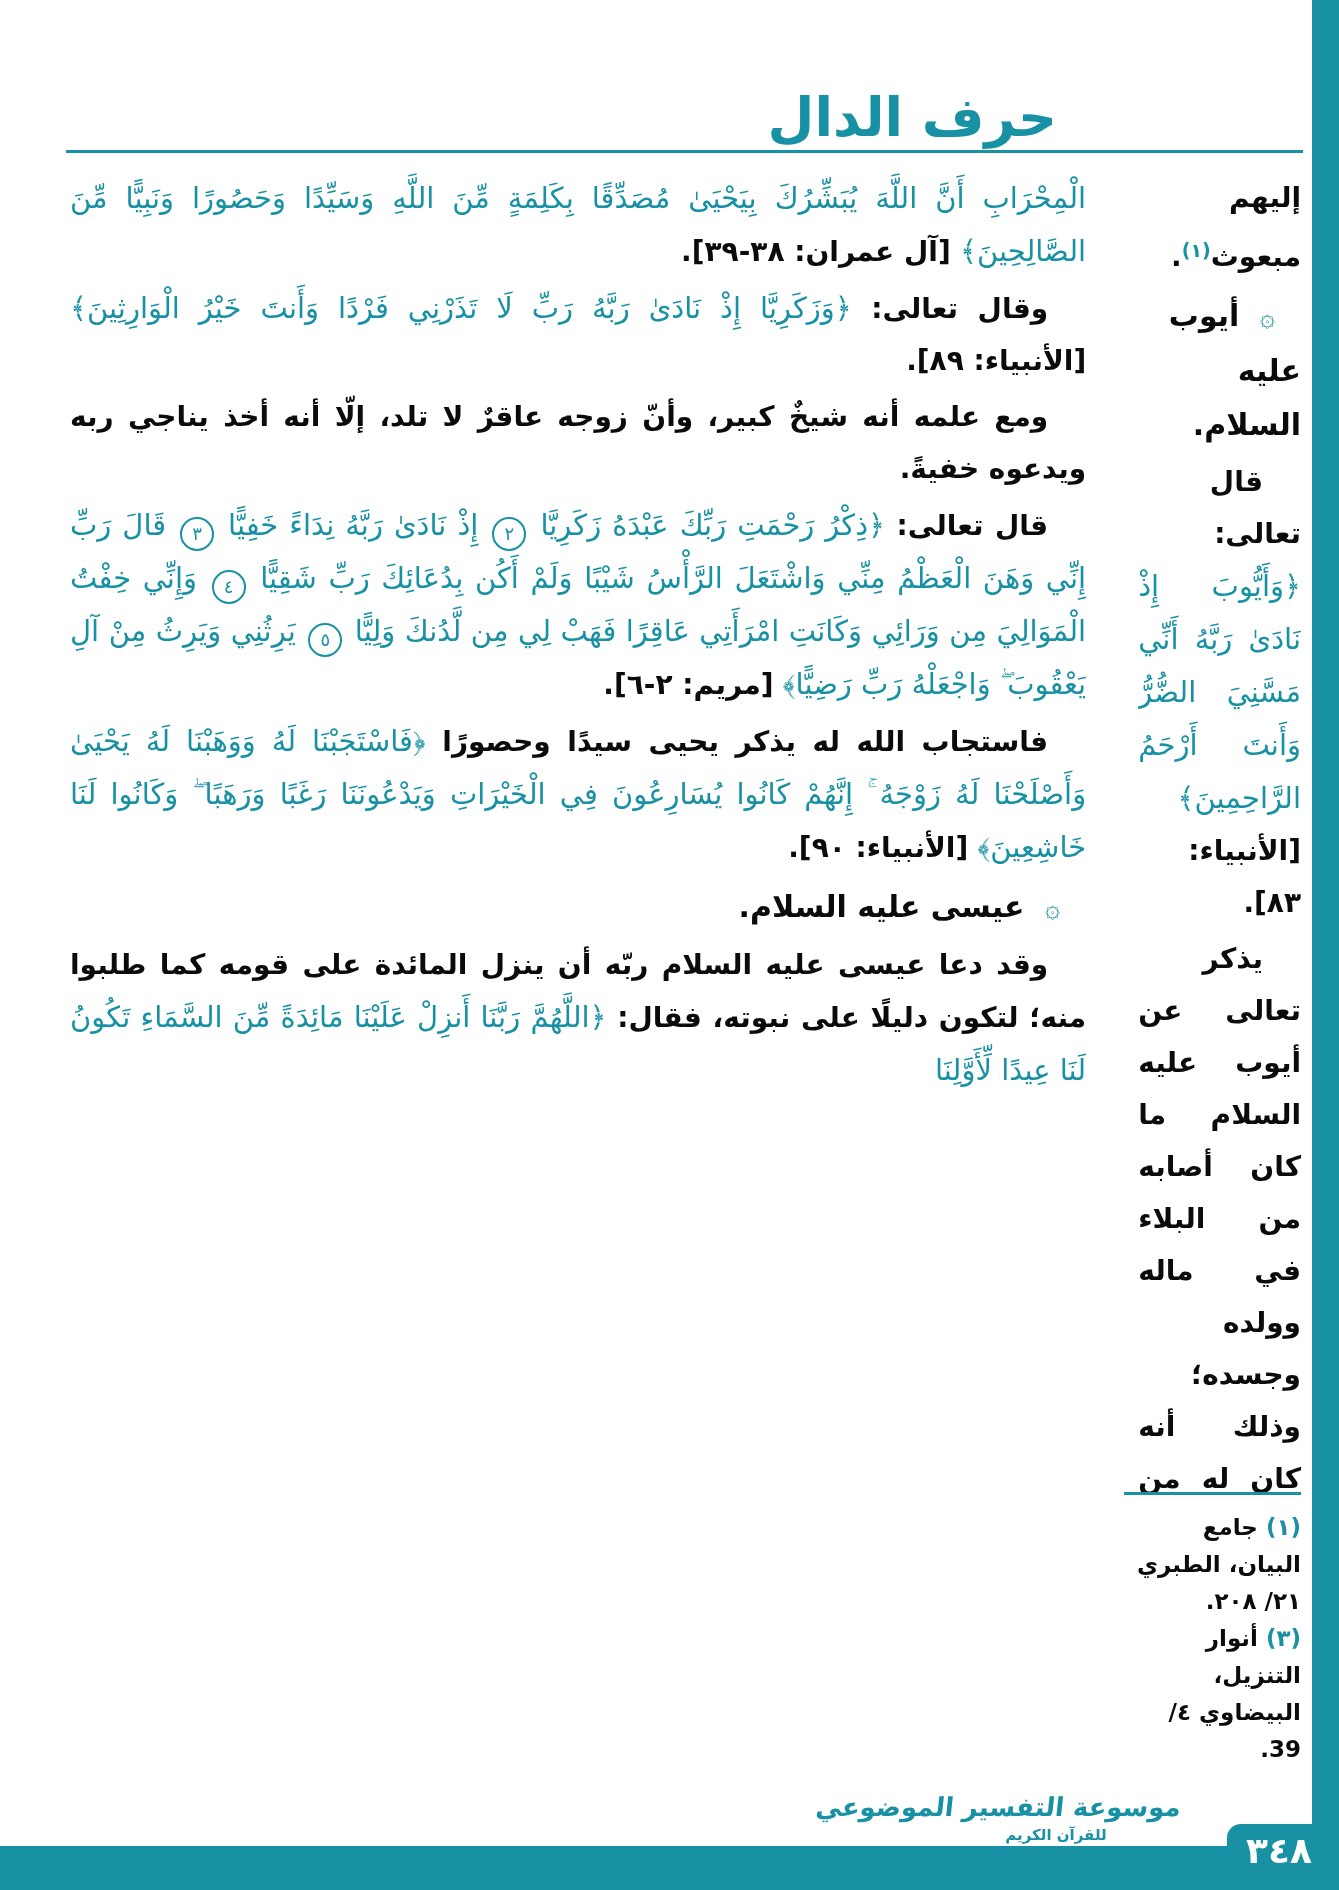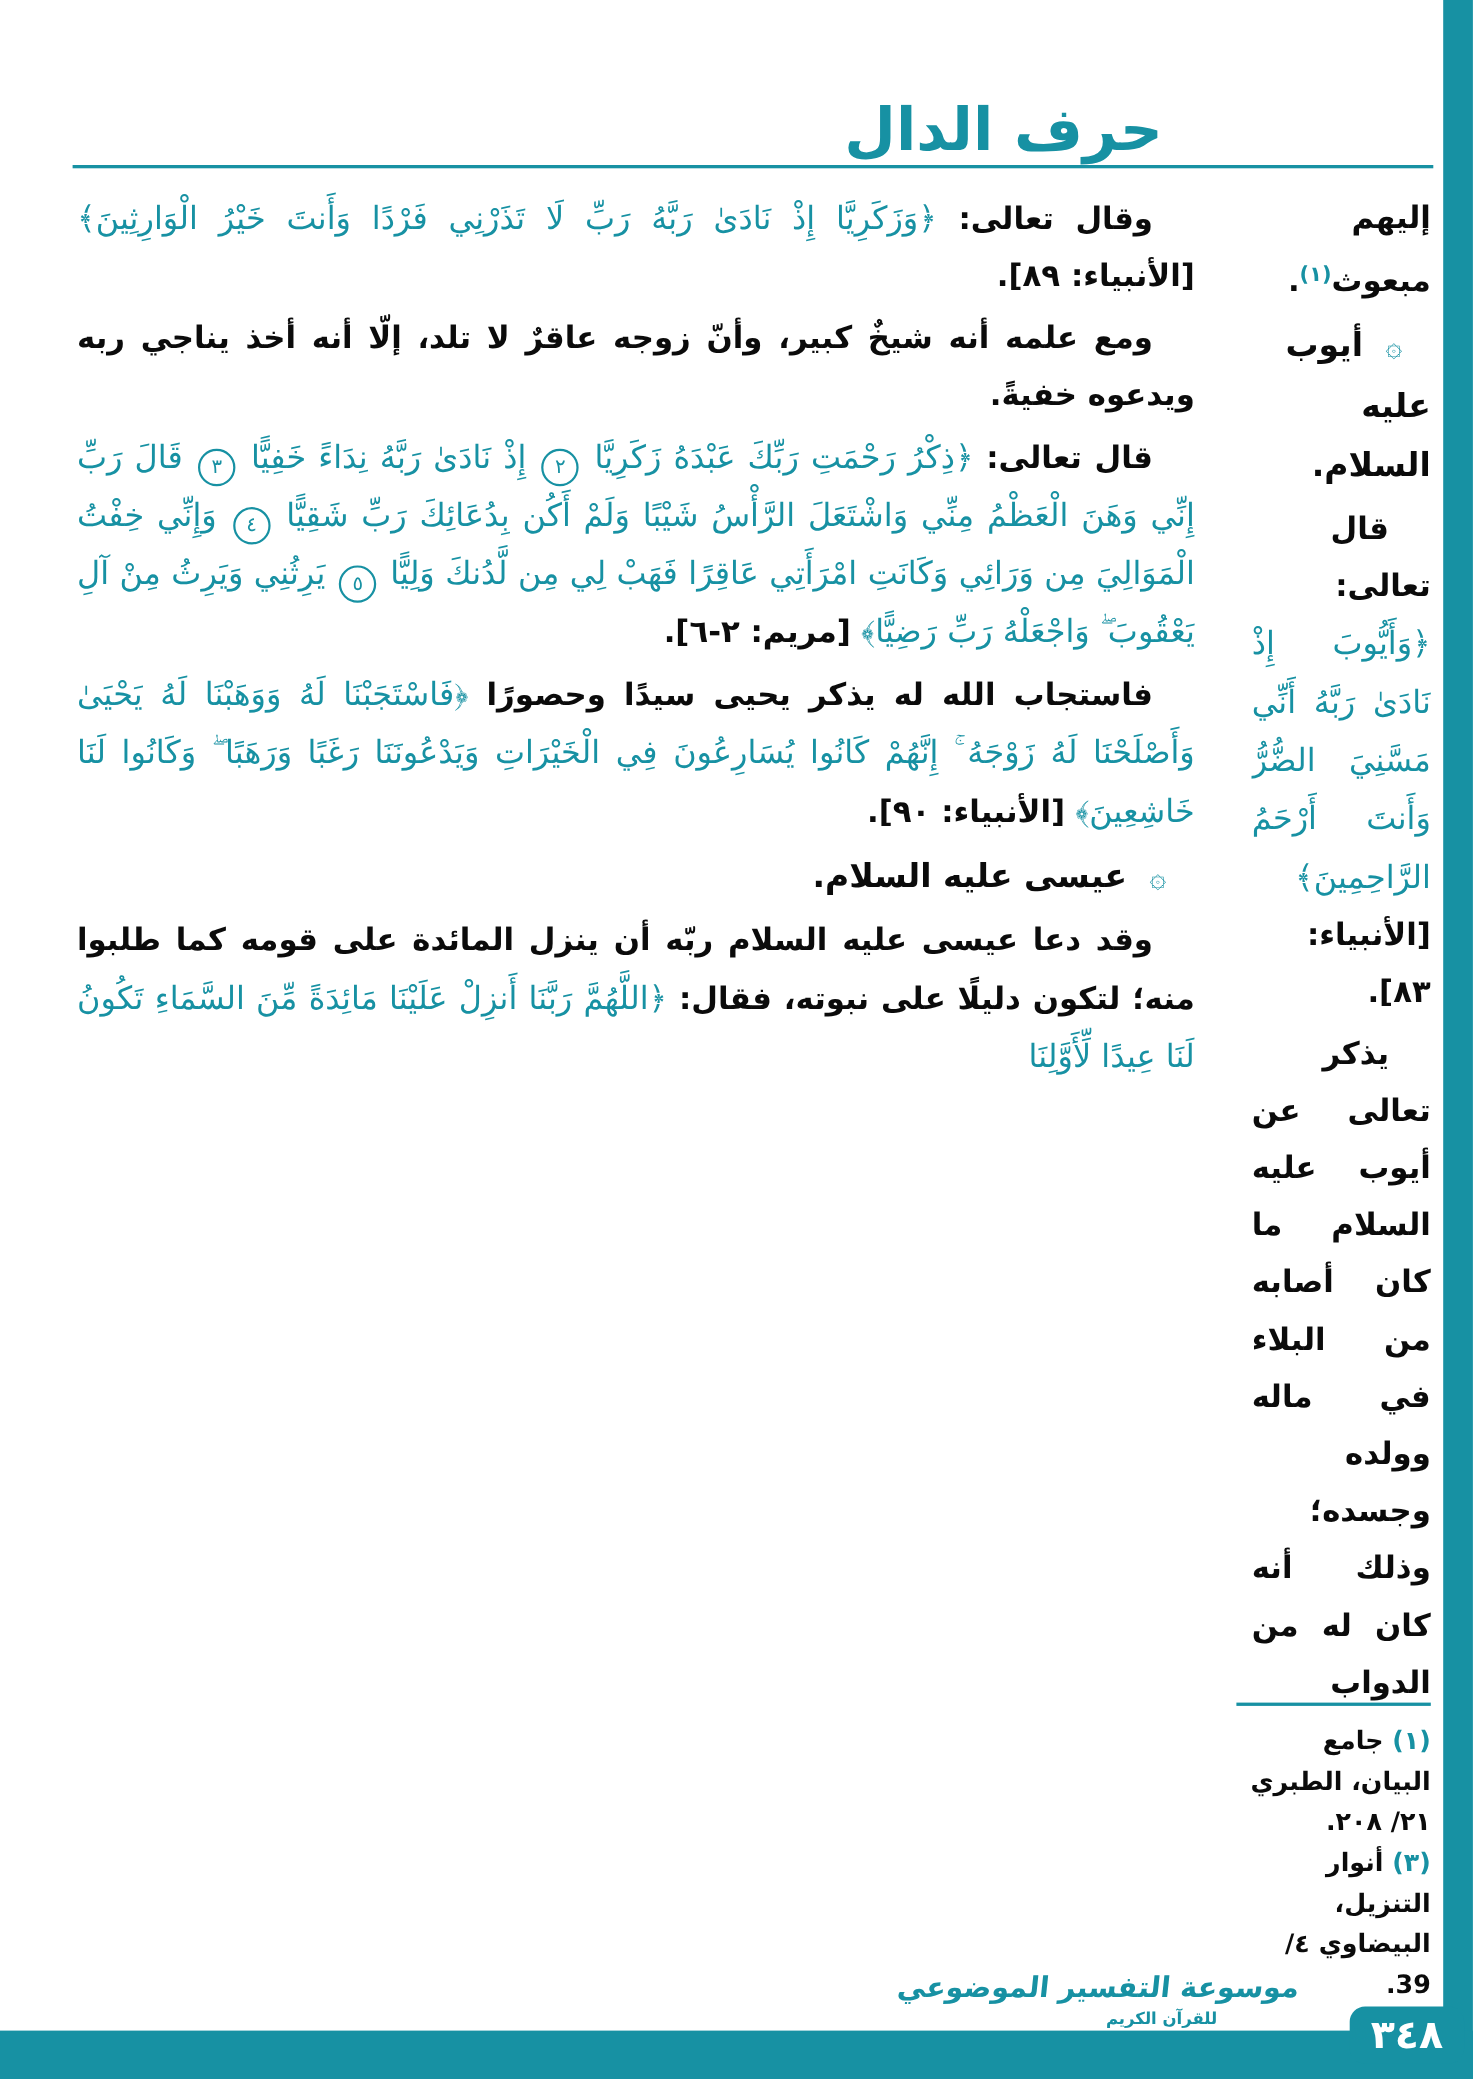--- a/index.html
+++ b/index.html
@@ -40,21 +40,21 @@
     display:inline-block; width:34px; height:34px; line-height:30px;
     border:2px solid var(--teal); border-radius:50%;
     color:var(--teal); font-size:18px; font-weight:normal;
     text-align:center; text-indent:0; vertical-align:-5px; margin:0 3px;
   }
   .heading { font-size:30px; font-weight:bold; line-height:54px; margin:6px 0 4px; text-indent:26px; }
   .rosette { color:var(--teal); font-size:26px; margin-left:10px; font-weight:normal; }
   .heading-text { color:var(--ink); }
 
   
-  .footnotes { flex:0 0 auto; margin-top:auto; }
+  .footnotes { flex:0 0 auto; margin-top:auto; margin-bottom:56px; }
   .footnote-rule { width:368px; height:3px; background:var(--teal); margin-bottom:14px; }
   .footnote { font-size:23px; line-height:37px; font-weight:bold; text-align:right; }
   .footnote-num { color:var(--teal); }
   .footnote-text { color:var(--ink); }
 
   
   .logo { position:absolute; bottom:46px; right:158px; width:250px; text-align:center; color:var(--teal); z-index:3; }
   .logo-line1 { font-size:26px; font-weight:bold; transform:skewX(-6deg); white-space:nowrap; }
   .logo-line2 { font-size:15px; font-weight:bold; margin-top:4px; }
 
@@ -87,20 +87,21 @@
       <div class="footnotes">
         <div class="footnote-rule"></div>
         <div id="footnote-list">
             <div class="footnote"><span class="footnote-num">(١) </span><span class="footnote-text">جامع البيان، الطبري ٢١/ ٢٠٨.</span></div>
             <div class="footnote"><span class="footnote-num">(٣) </span><span class="footnote-text">أنوار التنزيل، البيضاوي ٤/ 39.</span></div>
           </div>
       </div>
     </div>
     <div class="col col-left">
       <div class="blocks" id="col-left-blocks">
+          <p class="para no-indent"><span class="run-quran">الْمِحْرَابِ أَنَّ اللَّهَ يُبَشِّرُكَ بِيَحْيَىٰ مُصَدِّقًا بِكَلِمَةٍ مِّنَ اللَّهِ وَسَيِّدًا وَحَصُورًا وَنَبِيًّا مِّنَ الصَّالِحِينَ﴾ </span><span class="run-text">[آل عمران: ٣٨-٣٩].</span></p>
           <p class="para"><span class="run-text">وقال تعالى: </span><span class="run-quran">﴿وَزَكَرِيَّا إِذْ نَادَىٰ رَبَّهُ رَبِّ لَا تَذَرْنِي فَرْدًا وَأَنتَ خَيْرُ الْوَارِثِينَ﴾ </span><span class="run-text">[الأنبياء: ٨٩].</span></p>
           <p class="para"><span class="run-text">ومع علمه أنه شيخٌ كبير، وأنّ زوجه عاقرٌ لا تلد، إلّا أنه أخذ يناجي ربه ويدعوه خفيةً.</span></p>
           <p class="para"><span class="run-text">قال تعالى: </span><span class="run-quran">﴿ذِكْرُ رَحْمَتِ رَبِّكَ عَبْدَهُ زَكَرِيَّا </span><span class="run-ayah">٢</span><span class="run-quran"> إِذْ نَادَىٰ رَبَّهُ نِدَاءً خَفِيًّا </span><span class="run-ayah">٣</span><span class="run-quran"> قَالَ رَبِّ إِنِّي وَهَنَ الْعَظْمُ مِنِّي وَاشْتَعَلَ الرَّأْسُ شَيْبًا وَلَمْ أَكُن بِدُعَائِكَ رَبِّ شَقِيًّا </span><span class="run-ayah">٤</span><span class="run-quran"> وَإِنِّي خِفْتُ الْمَوَالِيَ مِن وَرَائِي وَكَانَتِ امْرَأَتِي عَاقِرًا فَهَبْ لِي مِن لَّدُنكَ وَلِيًّا </span><span class="run-ayah">٥</span><span class="run-quran"> يَرِثُنِي وَيَرِثُ مِنْ آلِ يَعْقُوبَ ۖ وَاجْعَلْهُ رَبِّ رَضِيًّا﴾ </span><span class="run-text">[مريم: ٢-٦].</span></p>
           <p class="para"><span class="run-text">فاستجاب الله له يذكر يحيى سيدًا وحصورًا </span><span class="run-quran">﴿فَاسْتَجَبْنَا لَهُ وَوَهَبْنَا لَهُ يَحْيَىٰ وَأَصْلَحْنَا لَهُ زَوْجَهُ ۚ إِنَّهُمْ كَانُوا يُسَارِعُونَ فِي الْخَيْرَاتِ وَيَدْعُونَنَا رَغَبًا وَرَهَبًا ۖ وَكَانُوا لَنَا خَاشِعِينَ﴾ </span><span class="run-text">[الأنبياء: ٩٠].</span></p>
           <p class="heading"><span class="rosette">۞</span><span class="heading-text"> عيسى عليه السلام.</span></p>
           <p class="para"><span class="run-text">وقد دعا عيسى عليه السلام ربّه أن ينزل المائدة على قومه كما طلبوا منه؛ لتكون دليلًا على نبوته، فقال: </span><span class="run-quran">﴿اللَّهُمَّ رَبَّنَا أَنزِلْ عَلَيْنَا مَائِدَةً مِّنَ السَّمَاءِ تَكُونُ لَنَا عِيدًا لِّأَوَّلِنَا</span></p>
         </div>
     </div>
   </div>
 

